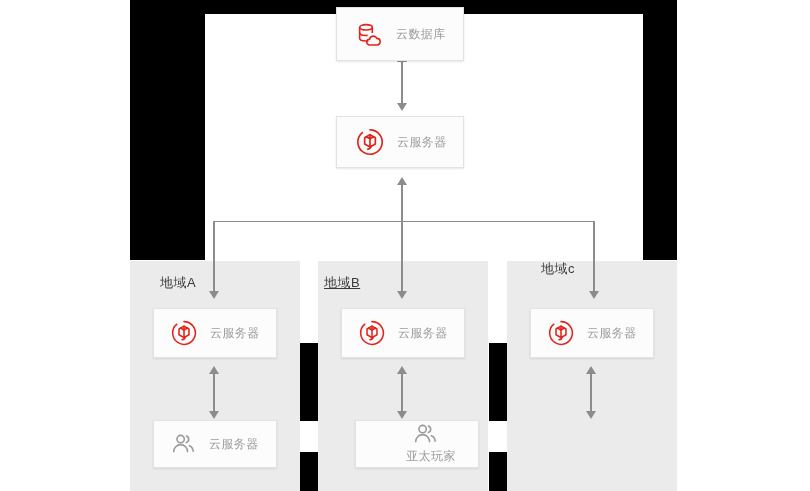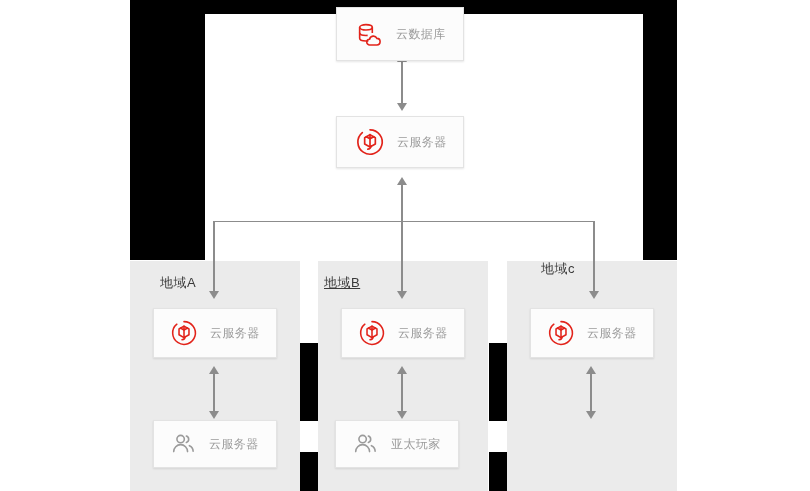--- a/index.html
+++ b/index.html
@@ -141,21 +141,21 @@
       <svg width="28" height="28" viewBox="0 0 36 36" fill="none" stroke="#e2231a" stroke-width="2">
         <path d="M18 3.4 a14.6 14.6 0 1 1 -9.2 3.3" stroke-linecap="round"></path>
         <path d="M18 9.2 l6.4 3.7 v7.4 L18 24 l-6.4 -3.7 v-7.4 z" stroke-linejoin="round"></path>
         <path d="M18 9.2 v5.0 M18 14.2 l-4.6 -2.6 M18 14.2 l4.6 -2.6" stroke-linecap="round"></path>
         <path d="M18 14.2 v9.8" stroke-linecap="round"></path>
         <path d="M15.4 26.6 a4.0 4.0 0 0 0 4.0 -4.0" stroke-linecap="round"></path>
       </svg>
     </span>
     <span class="lbl" style="margin-left:12px;">云服务器</span>
   </div>
-  <div class="card" style="left:335px;top:420px;width:124px;height:48px;padding:0 0 0 16px;">
+  <div class="card" style="left:355px;top:420px;width:124px;height:48px;padding:0 0 0 16px;flex-direction:column;">
     <span class="ico">
       <svg width="27" height="27" viewBox="0 0 32 32" fill="none" stroke="#9b9b9b" stroke-width="1.9">
         <circle cx="12.6" cy="9.6" r="4.4"></circle>
         <path d="M4.4 24.4 a8.2 8.2 0 0 1 16.4 0" stroke-linecap="round"></path>
         <path d="M19.4 6.0 a4.0 4.0 0 0 1 0 7.6" stroke-linecap="round"></path>
         <path d="M23.0 17.4 a7.2 7.2 0 0 1 4.4 6.6" stroke-linecap="round"></path>
       </svg>
     </span>
     <span class="lbl" style="margin-left:12px;">亚太玩家</span>
   </div>

